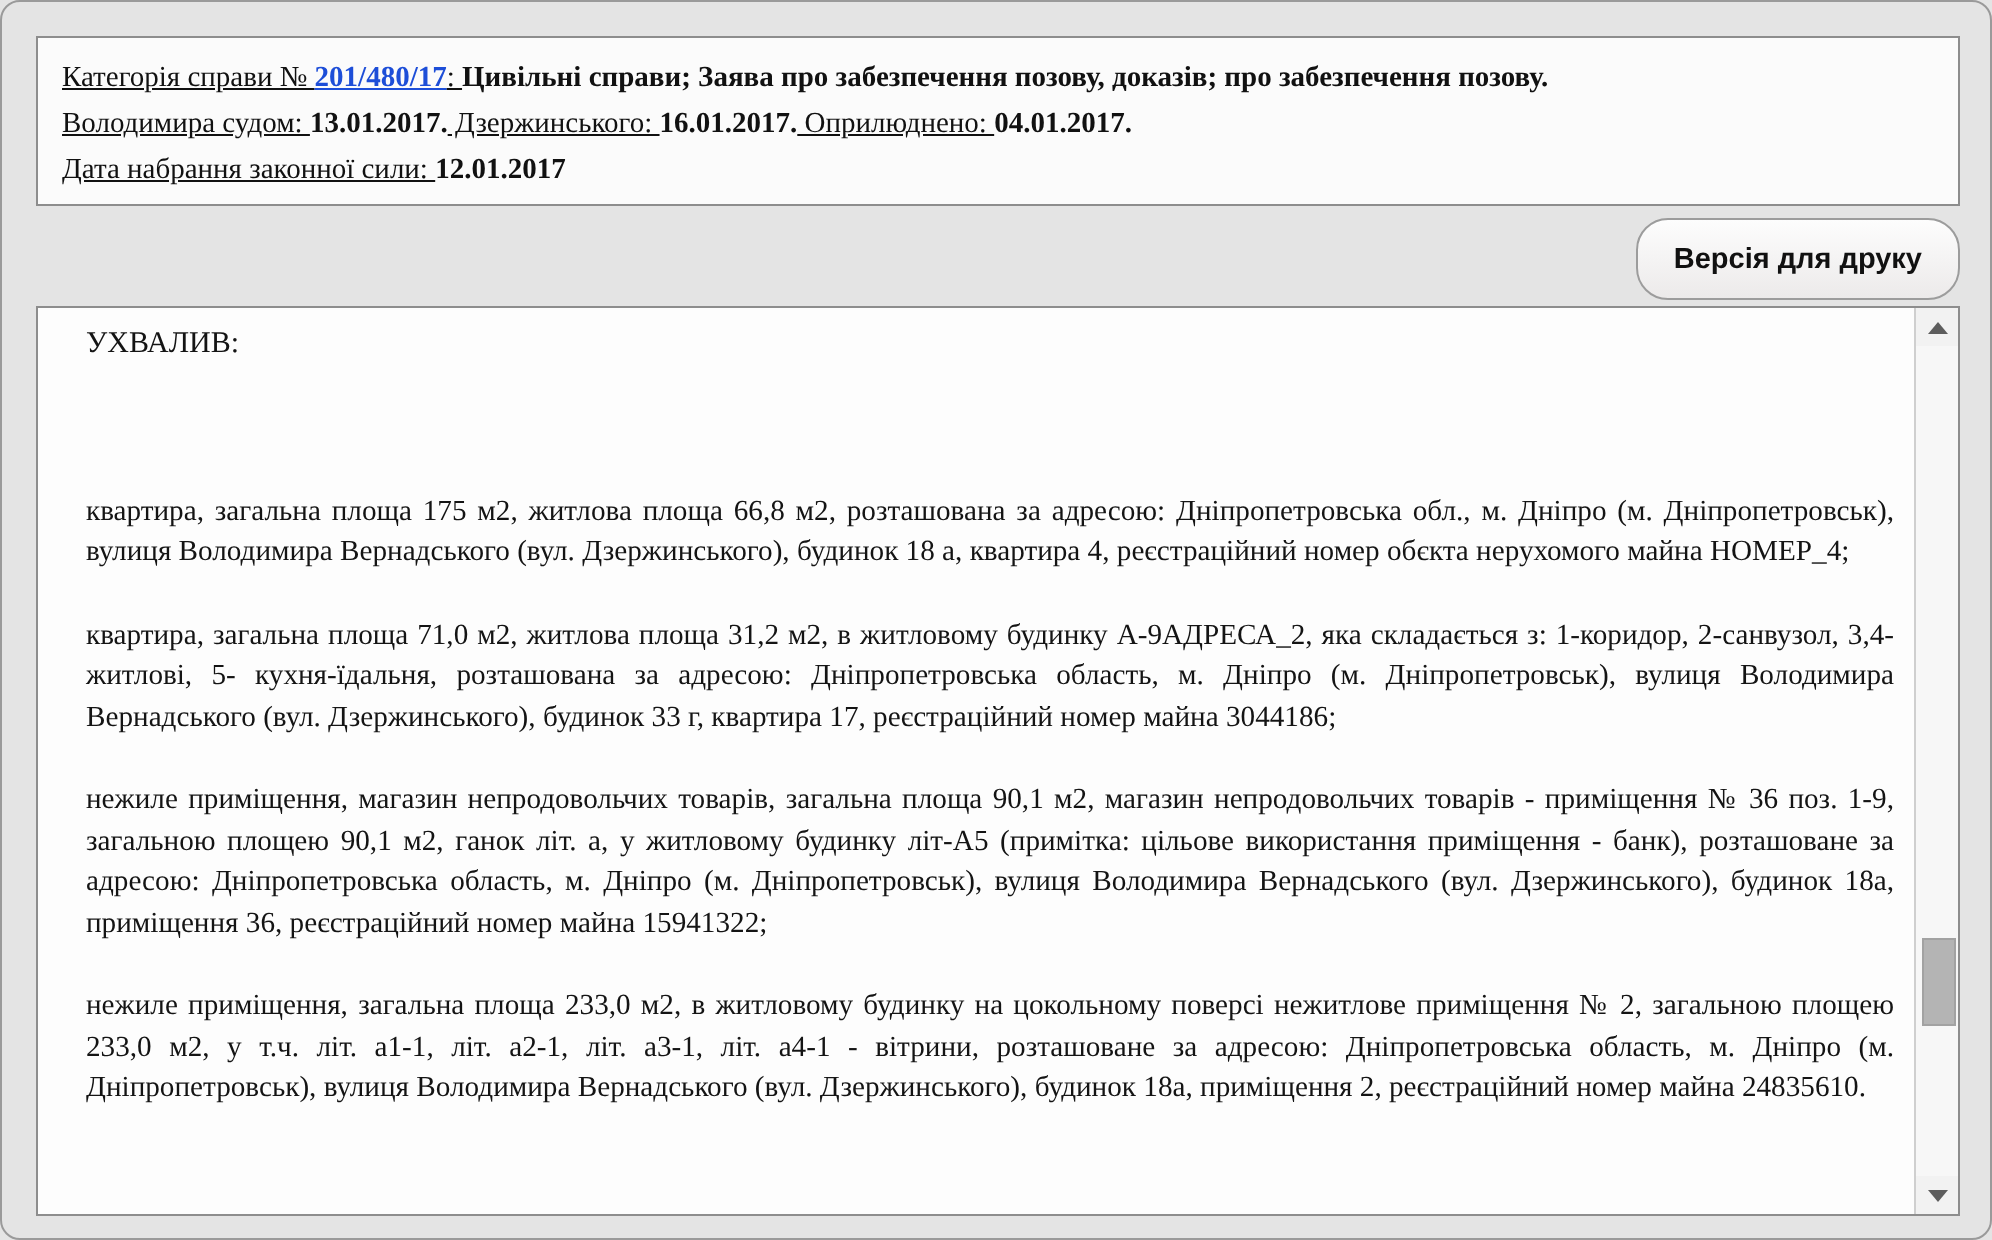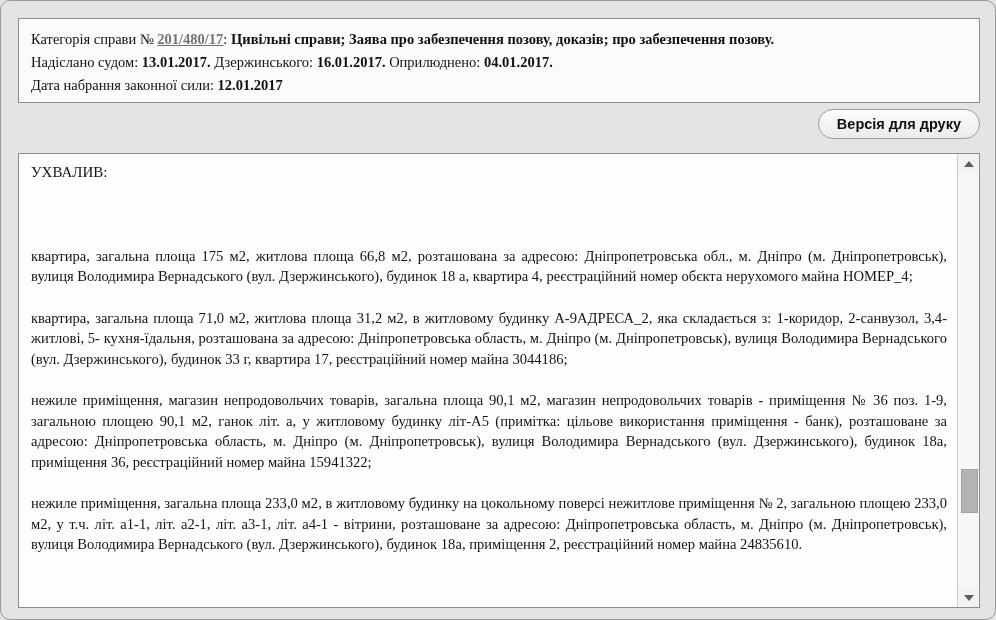--- a/index.html
+++ b/index.html
@@ -41,42 +41,42 @@
     border: 1px solid #8d8d8d;
     padding: 9px 12px 0 12px;
   }
   .meta-line {
     font-family: "Liberation Serif", serif;
     font-size: 14.5px;
     line-height: 23px;
     color: #111;
     white-space: nowrap;
   }
-  .meta-line .lbl { font-weight: normal; }
+  .meta-line .lbl { font-weight: normal; text-decoration: underline; }
   .meta-line .val { font-weight: bold; }
   .case-link {
-    color: #737373;
+    color: #1d4ed8;
     font-weight: bold;
     text-decoration: underline;
     cursor: pointer;
   }
 
   
   .print-row {
     position: absolute;
     left: 17px;
     top: 108px;
     width: 962px;
     height: 38px;
   }
   .print-btn {
     position: absolute;
     right: 0;
     top: 0;
-    height: 30px;
+    height: 41px;
     padding: 0 18px;
     box-sizing: border-box;
     border: 1px solid #9c9c9c;
     border-radius: 16px;
     background: linear-gradient(#fdfdfd, #eceaea);
     font-family: "Liberation Sans", sans-serif;
     font-size: 14.5px;
     font-weight: bold;
     color: #111;
     line-height: 28px;
@@ -96,21 +96,21 @@
     border: 1px solid #8d8d8d;
     overflow: hidden;
   }
   .doc-scroll {
     position: absolute;
     left: 0;
     top: 0;
     right: 22px;
     bottom: 0;
     overflow: hidden;
-    padding: 8px 10px 0 12px;
+    padding: 8px 10px 0 24px;
     box-sizing: border-box;
   }
   .doc-body {
     font-family: "Liberation Serif", serif;
     font-size: 14.6px;
     line-height: 20.5px;
     color: #141414;
     text-align: justify;
   }
   .doc-head {
@@ -178,21 +178,21 @@
 </head>
 <body>
 
 <div id="page">
 
   <div class="meta-card">
     <div class="meta-line">
       <span class="lbl">Категорія справи № </span><a class="case-link" href="#">201/480/17</a><span class="lbl">: </span><span class="val">Цивільні справи; Заява про забезпечення позову, доказів; про забезпечення позову.</span>
     </div>
     <div class="meta-line">
-      <span class="lbl">Надіслано судом: </span><span class="val">13.01.2017.</span><span class="lbl"> Дзержинського: </span><span class="val">16.01.2017.</span><span class="lbl"> Оприлюднено: </span><span class="val">04.01.2017.</span>
+      <span class="lbl">Володимира судом: </span><span class="val">13.01.2017.</span><span class="lbl"> Дзержинського: </span><span class="val">16.01.2017.</span><span class="lbl"> Оприлюднено: </span><span class="val">04.01.2017.</span>
     </div>
     <div class="meta-line">
       <span class="lbl">Дата набрання законної сили: </span><span class="val">12.01.2017</span>
     </div>
   </div>
 
   <div class="print-row">
     <button class="print-btn">Версія для друку</button>
   </div>
 

